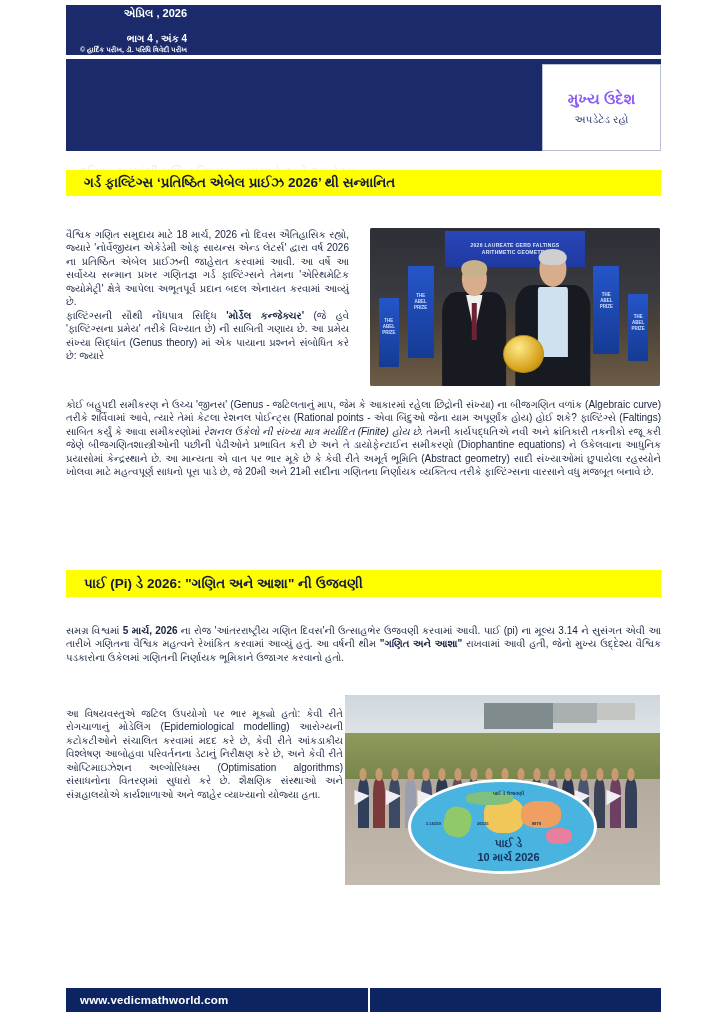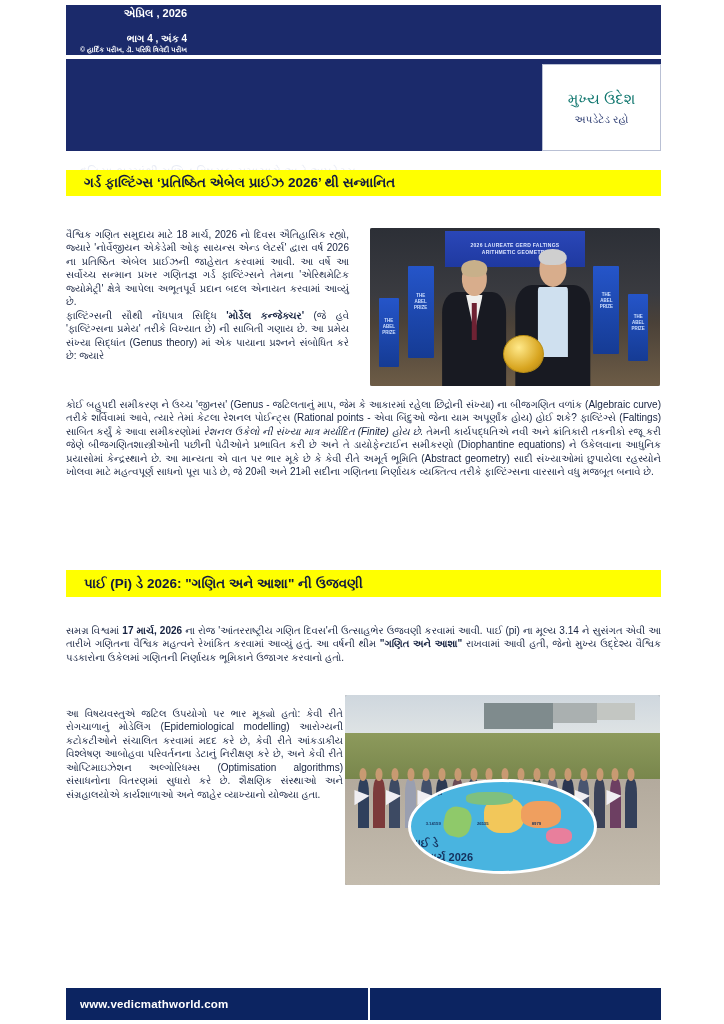--- a/index.html
+++ b/index.html
@@ -68,23 +68,23 @@
     width:119px; height:87px;
     background:#ffffff;
     border:1px solid #b9c0d4;
     display:flex;
     flex-direction:column;
     align-items:center;
     justify-content:center;
     gap:5px;
   }
   .objective-box .ob-title {
-    color:#0f766e;
+    color:#8b5cf6;
     font-size:15px;
-    font-weight:400;
+    font-weight:700;
   }
   .objective-box .ob-sub {
     color:#2a3a70;
     font-size:10.5px;
     font-weight:400;
   }
 
   
   .banner {
     position:absolute;
@@ -273,40 +273,41 @@
     border:3px solid #ffffff;
     overflow:hidden;
   }
   .pi-cont { position:absolute; border-radius:40%; }
   #c1 { left:18%; top:28%; width:15%; height:34%; background:#8fc96a; transform:rotate(12deg); }
   #c2 { left:40%; top:18%; width:22%; height:40%; background:#f2c75a; }
   #c3 { left:60%; top:22%; width:22%; height:30%; background:#ef9f5f; }
   #c4 { left:74%; top:52%; width:14%; height:18%; background:#e87f9c; }
   #c5 { left:30%; top:12%; width:26%; height:14%; background:#7fc07f; }
   .pi-globe-txt {
-    position:absolute; left:0; width:100%;
+    position:absolute; left:6px; width:100%;
+    text-align:center;
     color:#1a2f5e;
     font-weight:700;
   }
   #pgt-top { top:10%; font-size:5px; color:#16325e; }
   #pgt-mid { top:62%; font-size:11px; color:#14305c; }
   #pgt-bot { top:78%; font-size:11px; color:#14305c; }
   .pi-digits {
     position:absolute; top:44%;
     font-size:4.2px; color:#16325e; font-weight:700;
   }
   #pd1 { left:8%; }
   #pd2 { left:36%; }
   #pd3 { left:66%; }
 
   
   .footer {
     position:absolute;
     left:66px; top:988px;
-    width:595px; height:32px;
+    width:595px; height:24px;
     background:#0c2461;
     display:flex;
     align-items:center;
     gap:16px;
   }
   .footer .f-left {
     color:#ffffff;
     font-size:11.5px;
     font-weight:700;
     padding-left:14px;
@@ -397,21 +398,21 @@
       <div class="ab-shirt"></div>
       <div class="ab-head"></div>
       <div class="ab-hair"></div>
     </div>
     <div class="abel-medal"></div>
   </div>
 
   <div class="banner" id="banner-pi">પાઈ (Pi) ડે 2026: "ગણિત અને આશા" ની ઉજવણી</div>
 
   <div class="body-text" id="para-pi-1">
-    <span>સમગ્ર વિશ્વમાં </span><b>17 માર્ચ, 2026</b><span> ના રોજ 'આંતરરાષ્ટ્રીય ગણિત દિવસ'ની ઉત્સાહભેર ઉજવણી કરવામાં આવી. પાઈ (pi) ના મૂલ્ય 3.14 ને સુસંગત એવી આ તારીખે ગણિતના વૈશ્વિક મહત્વને રેખાંકિત કરવામાં આવ્યું હતું. આ વર્ષની થીમ </span><b>"ગણિત અને આશા"</b><span> રાખવામાં આવી હતી, જેનો મુખ્ય ઉદ્દેશ્ય વૈશ્વિક પડકારોના ઉકેલમાં ગણિતની નિર્ણાયક ભૂમિકાને ઉજાગર કરવાનો હતો.</span>
+    <span>સમગ્ર વિશ્વમાં </span><b>5 માર્ચ, 2026</b><span> ના રોજ 'આંતરરાષ્ટ્રીય ગણિત દિવસ'ની ઉત્સાહભેર ઉજવણી કરવામાં આવી. પાઈ (pi) ના મૂલ્ય 3.14 ને સુસંગત એવી આ તારીખે ગણિતના વૈશ્વિક મહત્વને રેખાંકિત કરવામાં આવ્યું હતું. આ વર્ષની થીમ </span><b>"ગણિત અને આશા"</b><span> રાખવામાં આવી હતી, જેનો મુખ્ય ઉદ્દેશ્ય વૈશ્વિક પડકારોના ઉકેલમાં ગણિતની નિર્ણાયક ભૂમિકાને ઉજાગર કરવાનો હતો.</span>
   </div>
 
   <div class="body-text" id="para-pi-2">આ વિષયવસ્તુએ જટિલ ઉપયોગો પર ભાર મૂક્યો હતો: કેવી રીતે રોગચાળાનું મોડેલિંગ (Epidemiological modelling) આરોગ્યની કટોકટીઓને સંચાલિત કરવામાં મદદ કરે છે, કેવી રીતે આંકડાકીય વિશ્લેષણ આબોહવા પરિવર્તનના ડેટાનું નિરીક્ષણ કરે છે, અને કેવી રીતે ઓપ્ટિમાઇઝેશન અલ્ગોરિધમ્સ (Optimisation algorithms) સંસાધનોના વિતરણમાં સુધારો કરે છે. શૈક્ષણિક સંસ્થાઓ અને સંગ્રહાલયોએ કાર્યશાળાઓ અને જાહેર વ્યાખ્યાનો યોજ્યા હતા.</div>
 
   <div class="photo" id="photo-pi">
     <div class="pi-sky"></div>
     <div class="pi-bldg" id="pi-b1"></div>
     <div class="pi-bldg" id="pi-b2"></div>
     <div class="pi-bldg" id="pi-b3"></div>
     <div class="pi-grass"></div>

